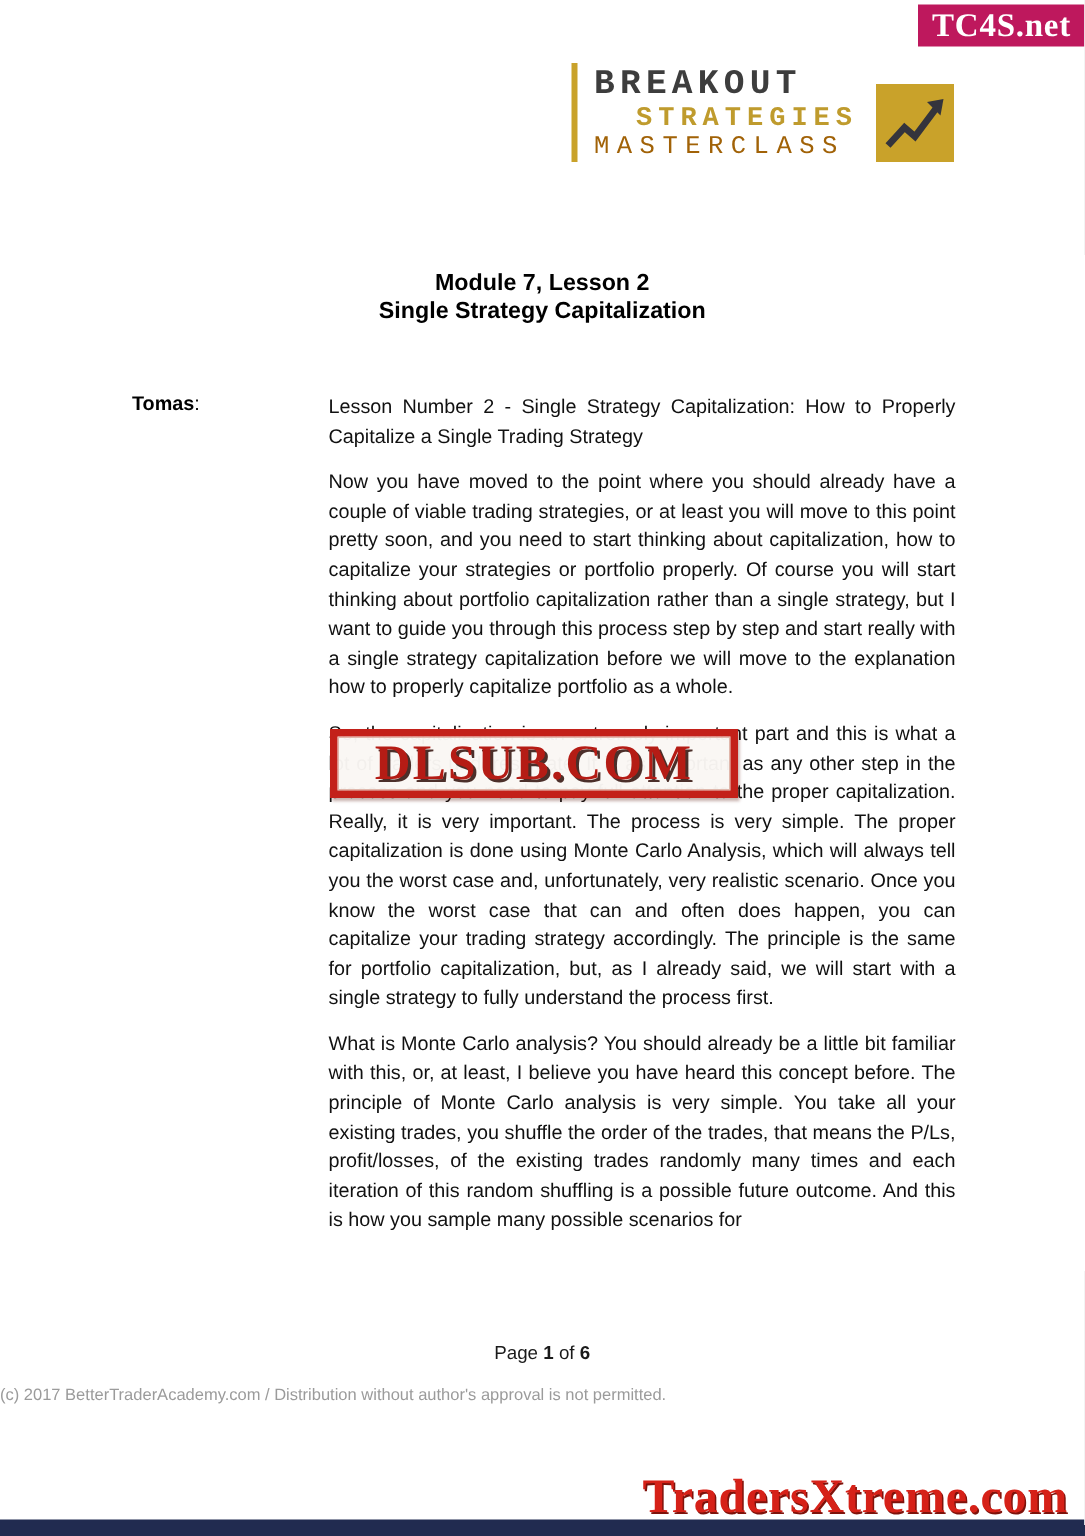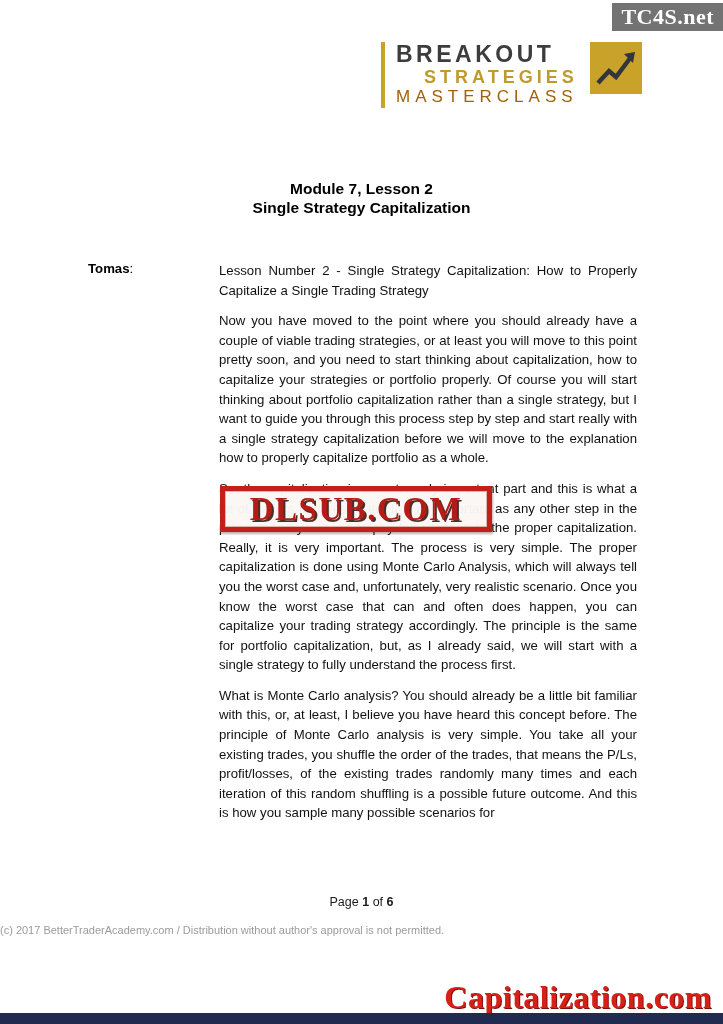--- a/index.html
+++ b/index.html
@@ -13,37 +13,38 @@
     font-family: "Liberation Sans", sans-serif;
     color: #1a1a1a;
     overflow: hidden;
   }
 
   
   .tc4s-badge {
     position: absolute;
     top: 3px;
     right: 0;
-    background: #737373;
+    background: #be185d;
     color: #ffffff;
     font-family: "Liberation Serif", serif;
     font-weight: bold;
     font-size: 22px;
     line-height: 27px;
     padding: 0 9px 1px 9px;
     letter-spacing: 0.5px;
   }
 
   
   .logo {
     position: absolute;
     left: 381px;
     top: 42px;
     display: flex;
-    align-items: flex-start;
+    align-items: flex-end;
+    font-family: Liberation Mono, monospace;
   }
   .logo-bar {
     width: 4px;
     height: 66px;
     background: #c9a22a;
     margin-right: 11px;
   }
   .logo-lines { display: flex; flex-direction: column; justify-content: center; }
   .logo-line1 {
     font-size: 23px;
@@ -211,17 +212,17 @@
     <p>What is Monte Carlo analysis? You should already be a little bit familiar with this, or, at least, I believe you have heard this concept before. The principle of Monte Carlo analysis is very simple. You take all your existing trades, you shuffle the order of the trades, that means the P/Ls, profit/losses, of the existing trades randomly many times and each iteration of this random shuffling is a possible future outcome. And this is how you sample many possible scenarios for</p>
   </div>
 
   <div class="dlsub">DLSUB.COM</div>
 
   <div class="pagenum"><span>Page</span> <b>1</b> <span>of</span> <b>6</b></div>
 
   <div class="copyright">(c) 2017 BetterTraderAcademy.com / Distribution without author's approval is not permitted.</div>
 
 
-  <div class="site-mark">Capitalization.com</div>
+  <div class="site-mark">TradersXtreme.com</div>
 
   <div class="bottom-bar"></div>
 
 </div>
 
 </body></html>

